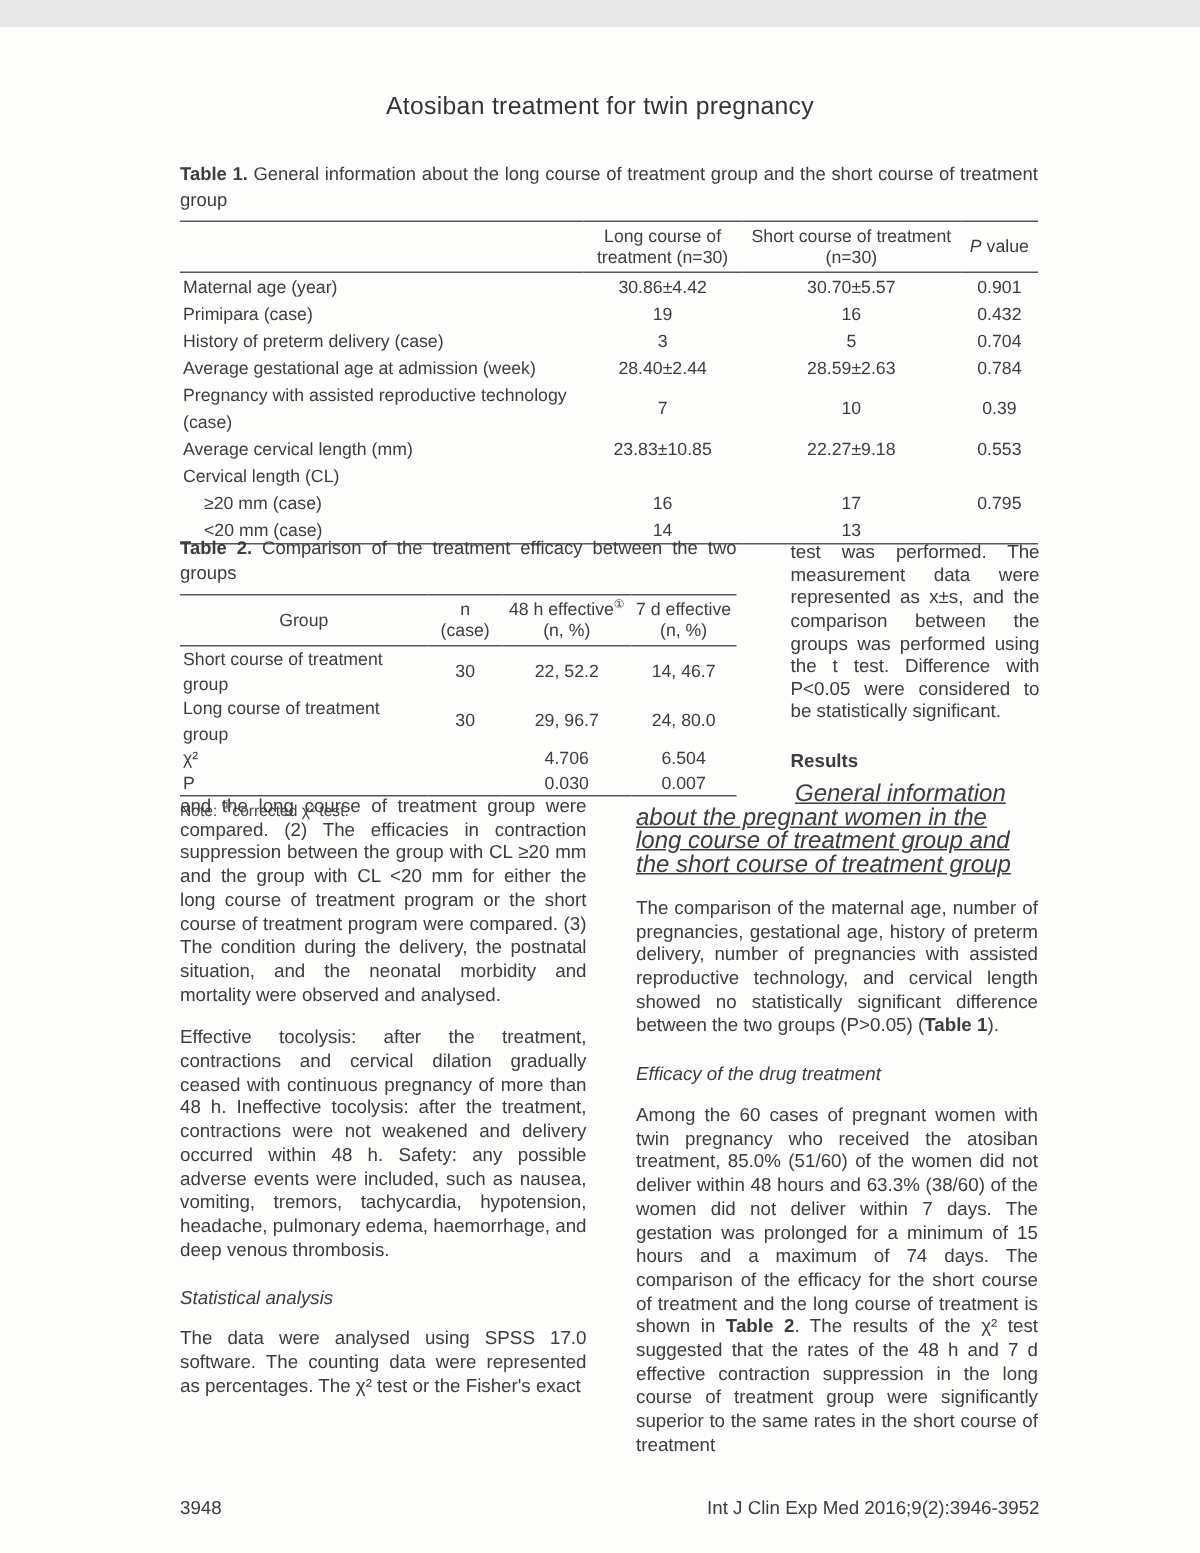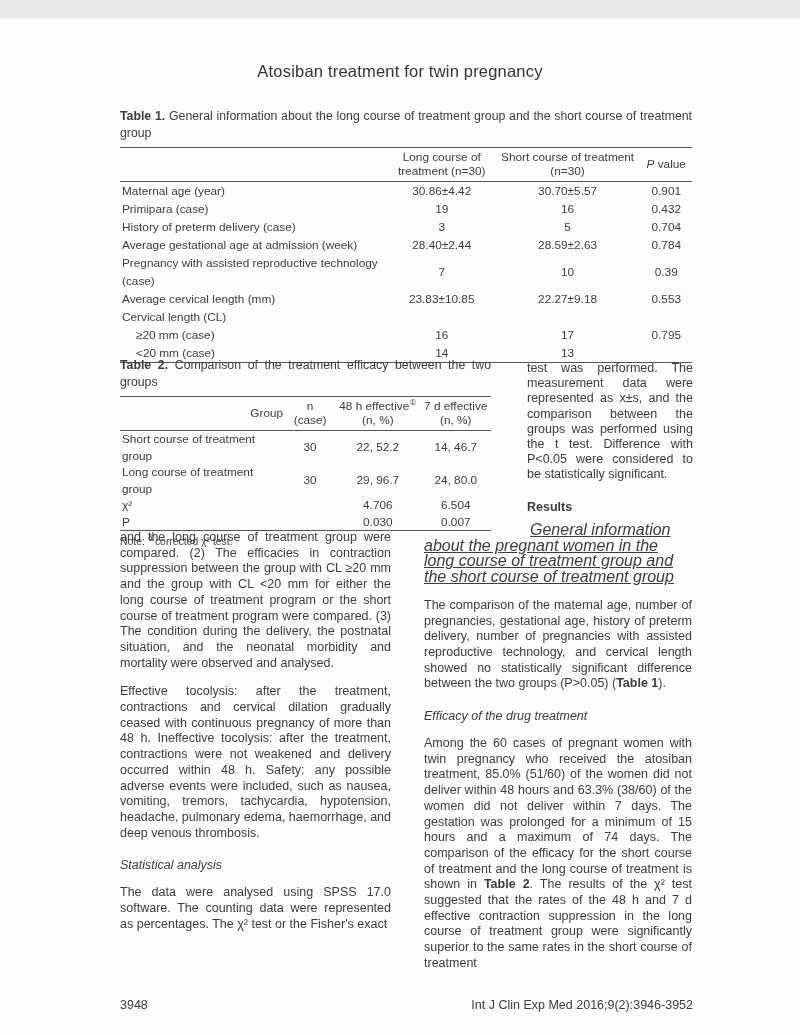--- a/index.html
+++ b/index.html
@@ -16,21 +16,21 @@
 
   
   .caption{font-size:12.3px;line-height:17px;text-align:justify;color:#3d3d3d;}
   .caption .cap-label{font-weight:bold;}
 
   
   table{border-collapse:collapse;width:100%;font-size:11.8px;color:#3d3d3d;
         border-top:1.5px solid #565656;border-bottom:1.5px solid #565656;margin-top:5px;}
   thead th{border-bottom:1.1px solid #565656;font-weight:normal;text-align:center;
            vertical-align:middle;line-height:13.5px;padding:3px 2px;}
-  thead th.lbl{text-align:right;}
+  thead th.lbl{text-align:center;}
   td{padding:0 2px;vertical-align:middle;}
   .t1 td{height:18px;line-height:18px;}
   .t2 td{height:16.5px;line-height:16.5px;}
   td.num{text-align:center;}
   td.lbl{text-align:left;}
   td.lbl.indent{padding-left:16px;}
   sup{font-size:8px;line-height:0;}
 
   
   #table1-section{top:90px;left:120px;width:572px;}

